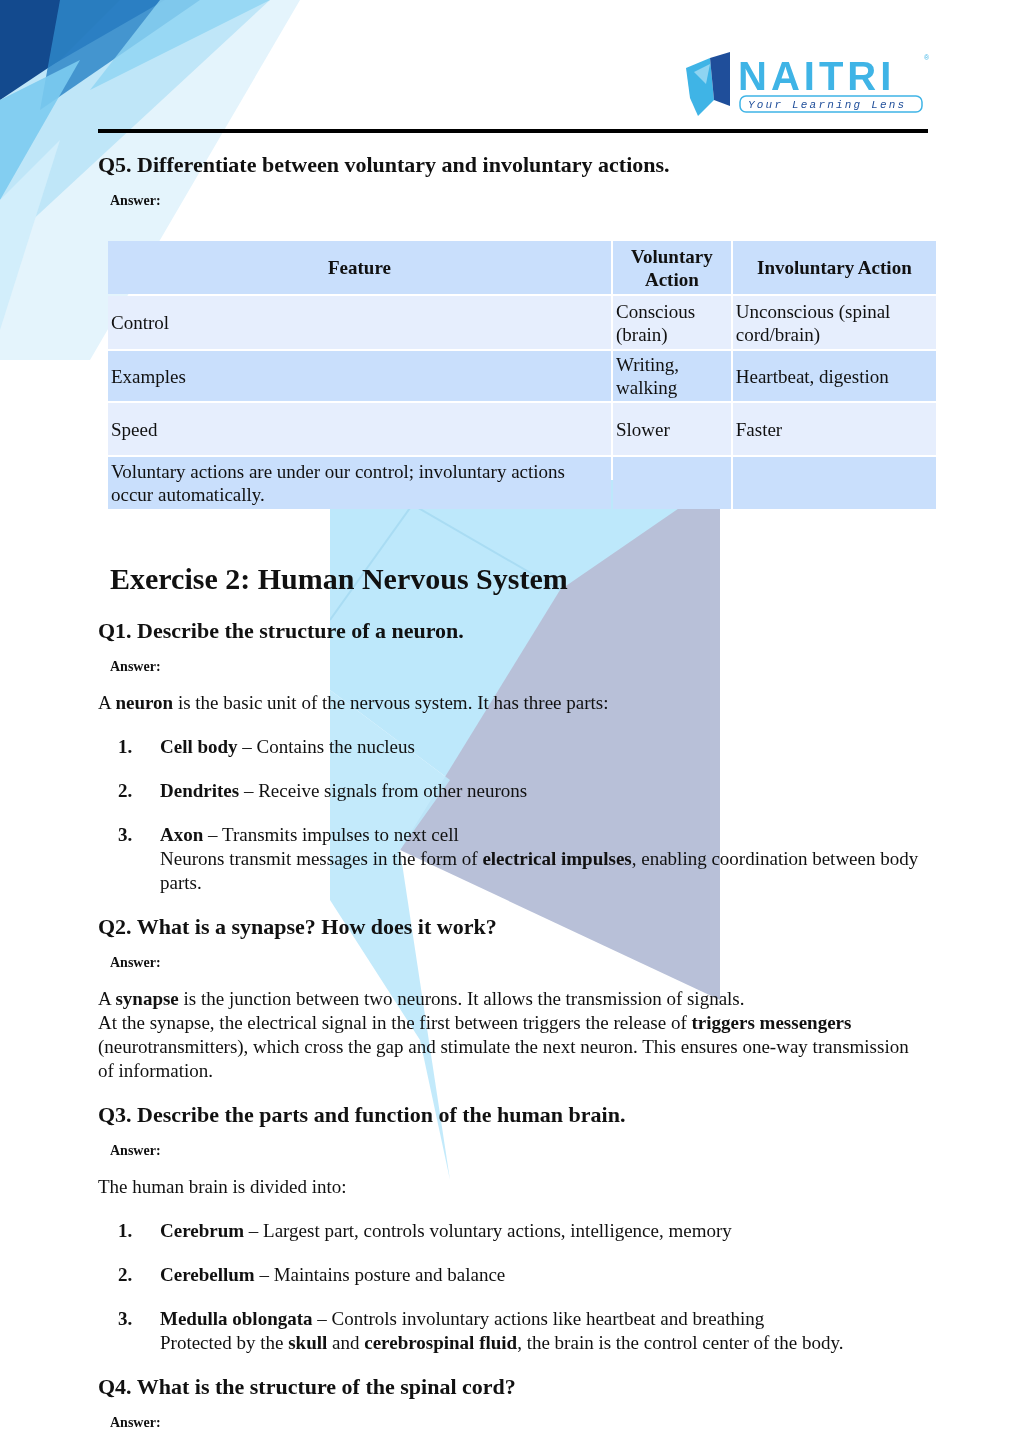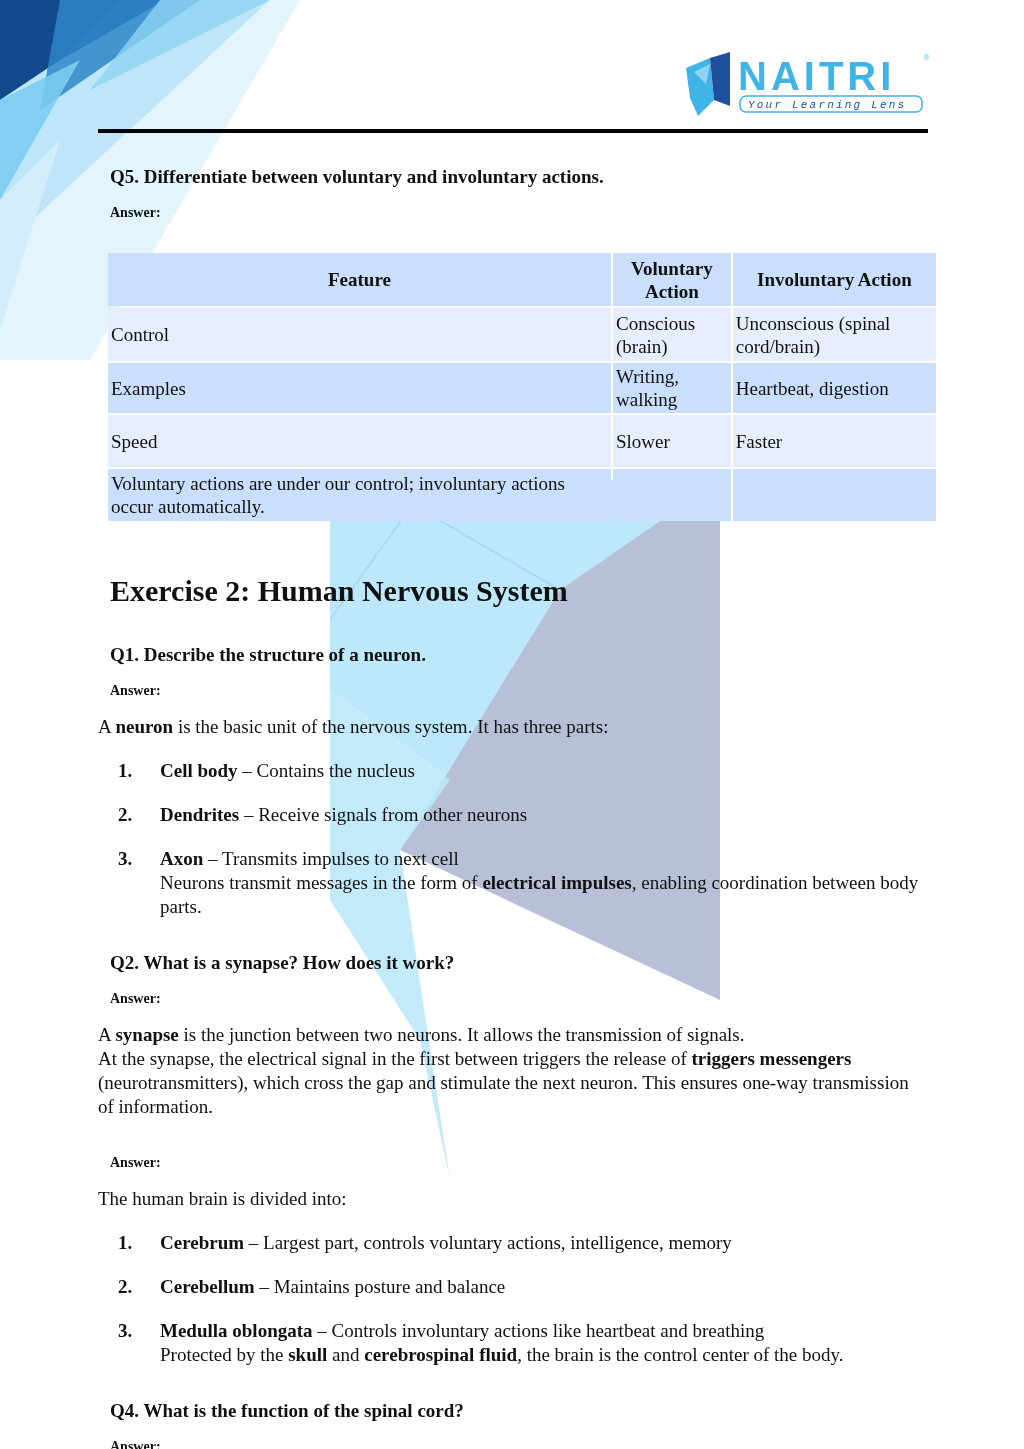--- a/index.html
+++ b/index.html
@@ -7,21 +7,21 @@
     width: 1024px; height: 1449px; position: relative; overflow: hidden;
     background: #ffffff;
     font-family: "Liberation Serif", "DejaVu Serif", serif;
     color: #111;
   }
   .corner-deco { position: absolute; left: 0; top: 0; width: 300px; height: 360px; z-index: 0; }
   .watermark { position: absolute; left: 330px; top: 480px; width: 400px; height: 720px; z-index: 0; }
   .logo { position: absolute; left: 684px; top: 50px; width: 250px; height: 72px; z-index: 2; }
   .header-rule { position: absolute; left: 98px; top: 129px; width: 830px; height: 4px; background: #000; z-index: 2; }
   .content { position: absolute; left: 98px; top: 153px; width: 840px; z-index: 2; }
-  .q { font-weight: bold; font-size: 19px; line-height: 24px; margin: 12px; font-family: Liberation Serif, serif; }
+  .q { font-weight: bold; font-size: 22px; line-height: 24px; margin: 0; font-family: Liberation Serif, serif; }
   .ans-label { font-weight: bold; font-size: 14px; line-height: 24px; margin: 12px; }
   .p { font-size: 19px; line-height: 24px; margin: 0; }
   table.cmp { border-collapse: separate; border-spacing: 2px; margin: 26px 0 0 8px; width: 832px; font-size: 19px; }
   table.cmp th, table.cmp td { padding: 2px 3px; vertical-align: middle; line-height: 23px; }
   table.cmp th { background: #C9DFFC; text-align: center; font-weight: bold; height: 49px; }
   table.cmp tr.light td { background: #E6EEFD; }
   table.cmp tr.dark td { background: #C9DFFC; }
   .col1 { width: 500px; } .col2 { width: 112px; } .col3 { width: 198px; }
   h1.ex { font-size: 30px; font-weight: bold; margin: 50px 0 0 12px; line-height: 36px; }
   ol.list { list-style: none; margin: 0; padding: 0; }
@@ -112,25 +112,26 @@
     <li><span class="num">3.</span><span class="b">Axon</span><span> – Transmits impulses to next cell</span><br><span>Neurons transmit messages in the form of </span><span class="b">electrical impulses</span><span>, enabling coordination between body parts.</span></li>
   </ol>
 
   <div style="height:20px"></div>
   <p class="q">Q2. What is a synapse? How does it work?</p>
   <p class="ans-label">Answer:</p>
   <p class="p"><span>A </span><span class="b">synapse</span><span> is the junction between two neurons. It allows the transmission of signals.</span></p>
   <p class="p" style="width:830px"><span>At the synapse, the electrical signal in the first between triggers the release of </span><span class="b">triggers messengers</span><span> (neurotransmitters), which cross the gap and stimulate the next neuron. This ensures one-way transmission of information.</span></p>
 
   <div style="height:20px"></div>
+  <p class="q">Q3. Describe the parts and function of the human brain.</p>
   <p class="ans-label">Answer:</p>
   <p class="p">The human brain is divided into:</p>
   <ol class="list">
     <li><span class="num">1.</span><span class="b">Cerebrum</span><span> – Largest part, controls voluntary actions, intelligence, memory</span></li>
     <li><span class="num">2.</span><span class="b">Cerebellum</span><span> – Maintains posture and balance</span></li>
     <li><span class="num">3.</span><span class="b">Medulla oblongata</span><span> – Controls involuntary actions like heartbeat and breathing</span><br><span>Protected by the </span><span class="b">skull</span><span> and </span><span class="b">cerebrospinal fluid</span><span>, the brain is the control center of the body.</span></li>
   </ol>
 
   <div style="height:20px"></div>
-  <p class="q">Q4. What is the function of the spinal cord?</p>
+  <p class="q">Q4. What is the structure of the spinal cord?</p>
   <p class="ans-label">Answer:</p>
 
 </div>
 
 </body></html>

